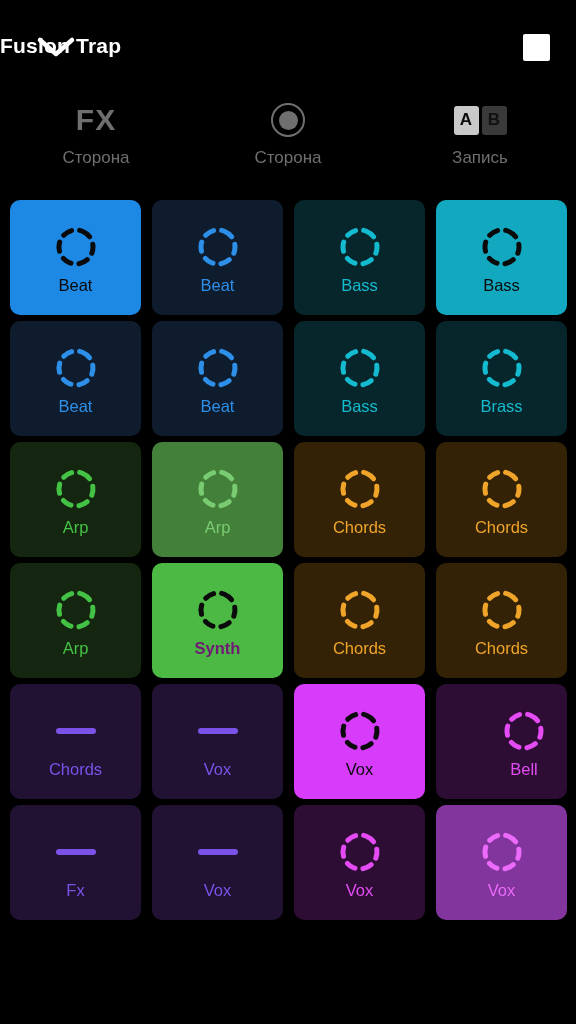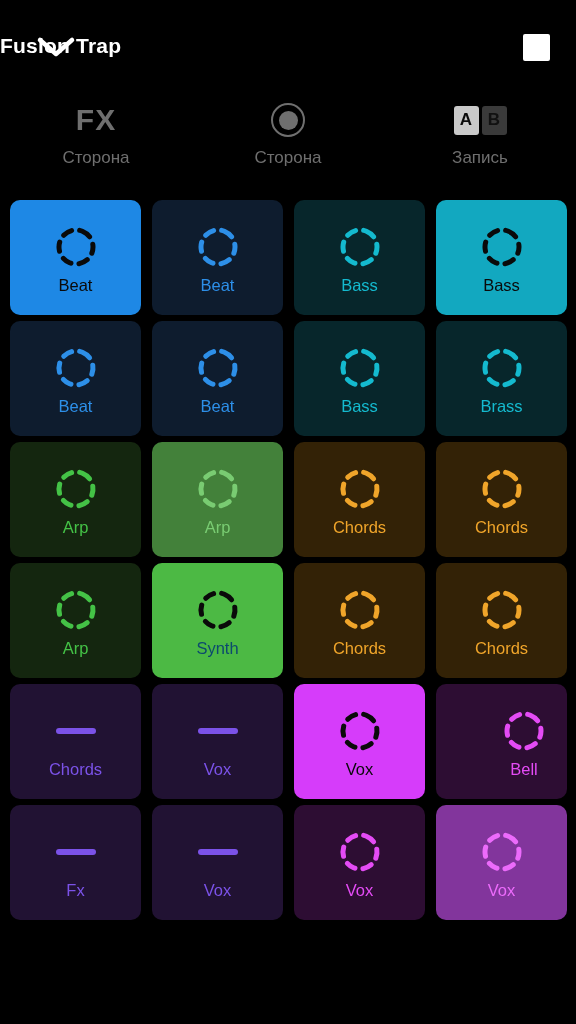--- a/index.html
+++ b/index.html
@@ -237,21 +237,21 @@
           </svg>
         </div>
         <div class="pad-label" style="color: rgb(68, 194, 70);">Arp</div>
       </div>
       <div class="pad" style="background: rgb(76, 185, 68);">
         <div class="pad-icon">
           <svg width="46" height="46" viewBox="0 0 46 46">
             <circle cx="23" cy="23" r="17" fill="none" stroke="#0A0A0A" stroke-width="5" stroke-linecap="round" stroke-dasharray="9.2 8.0" transform="rotate(-68 23 23)"></circle>
           </svg>
         </div>
-        <div class="pad-label" style="color: #0c4a6e;">Synth</div>
+        <div class="pad-label" style="color: #701a75; font-weight: bold;">Synth</div>
       </div>
       <div class="pad" style="background: rgb(51, 34, 6);">
         <div class="pad-icon">
           <svg width="46" height="46" viewBox="0 0 46 46">
             <circle cx="23" cy="23" r="17" fill="none" stroke="#F0A52A" stroke-width="5" stroke-linecap="round" stroke-dasharray="9.2 8.0" transform="rotate(-68 23 23)"></circle>
           </svg>
         </div>
         <div class="pad-label" style="color: rgb(240, 165, 42);">Chords</div>
       </div>
       <div class="pad" style="background: rgb(51, 34, 6);">

